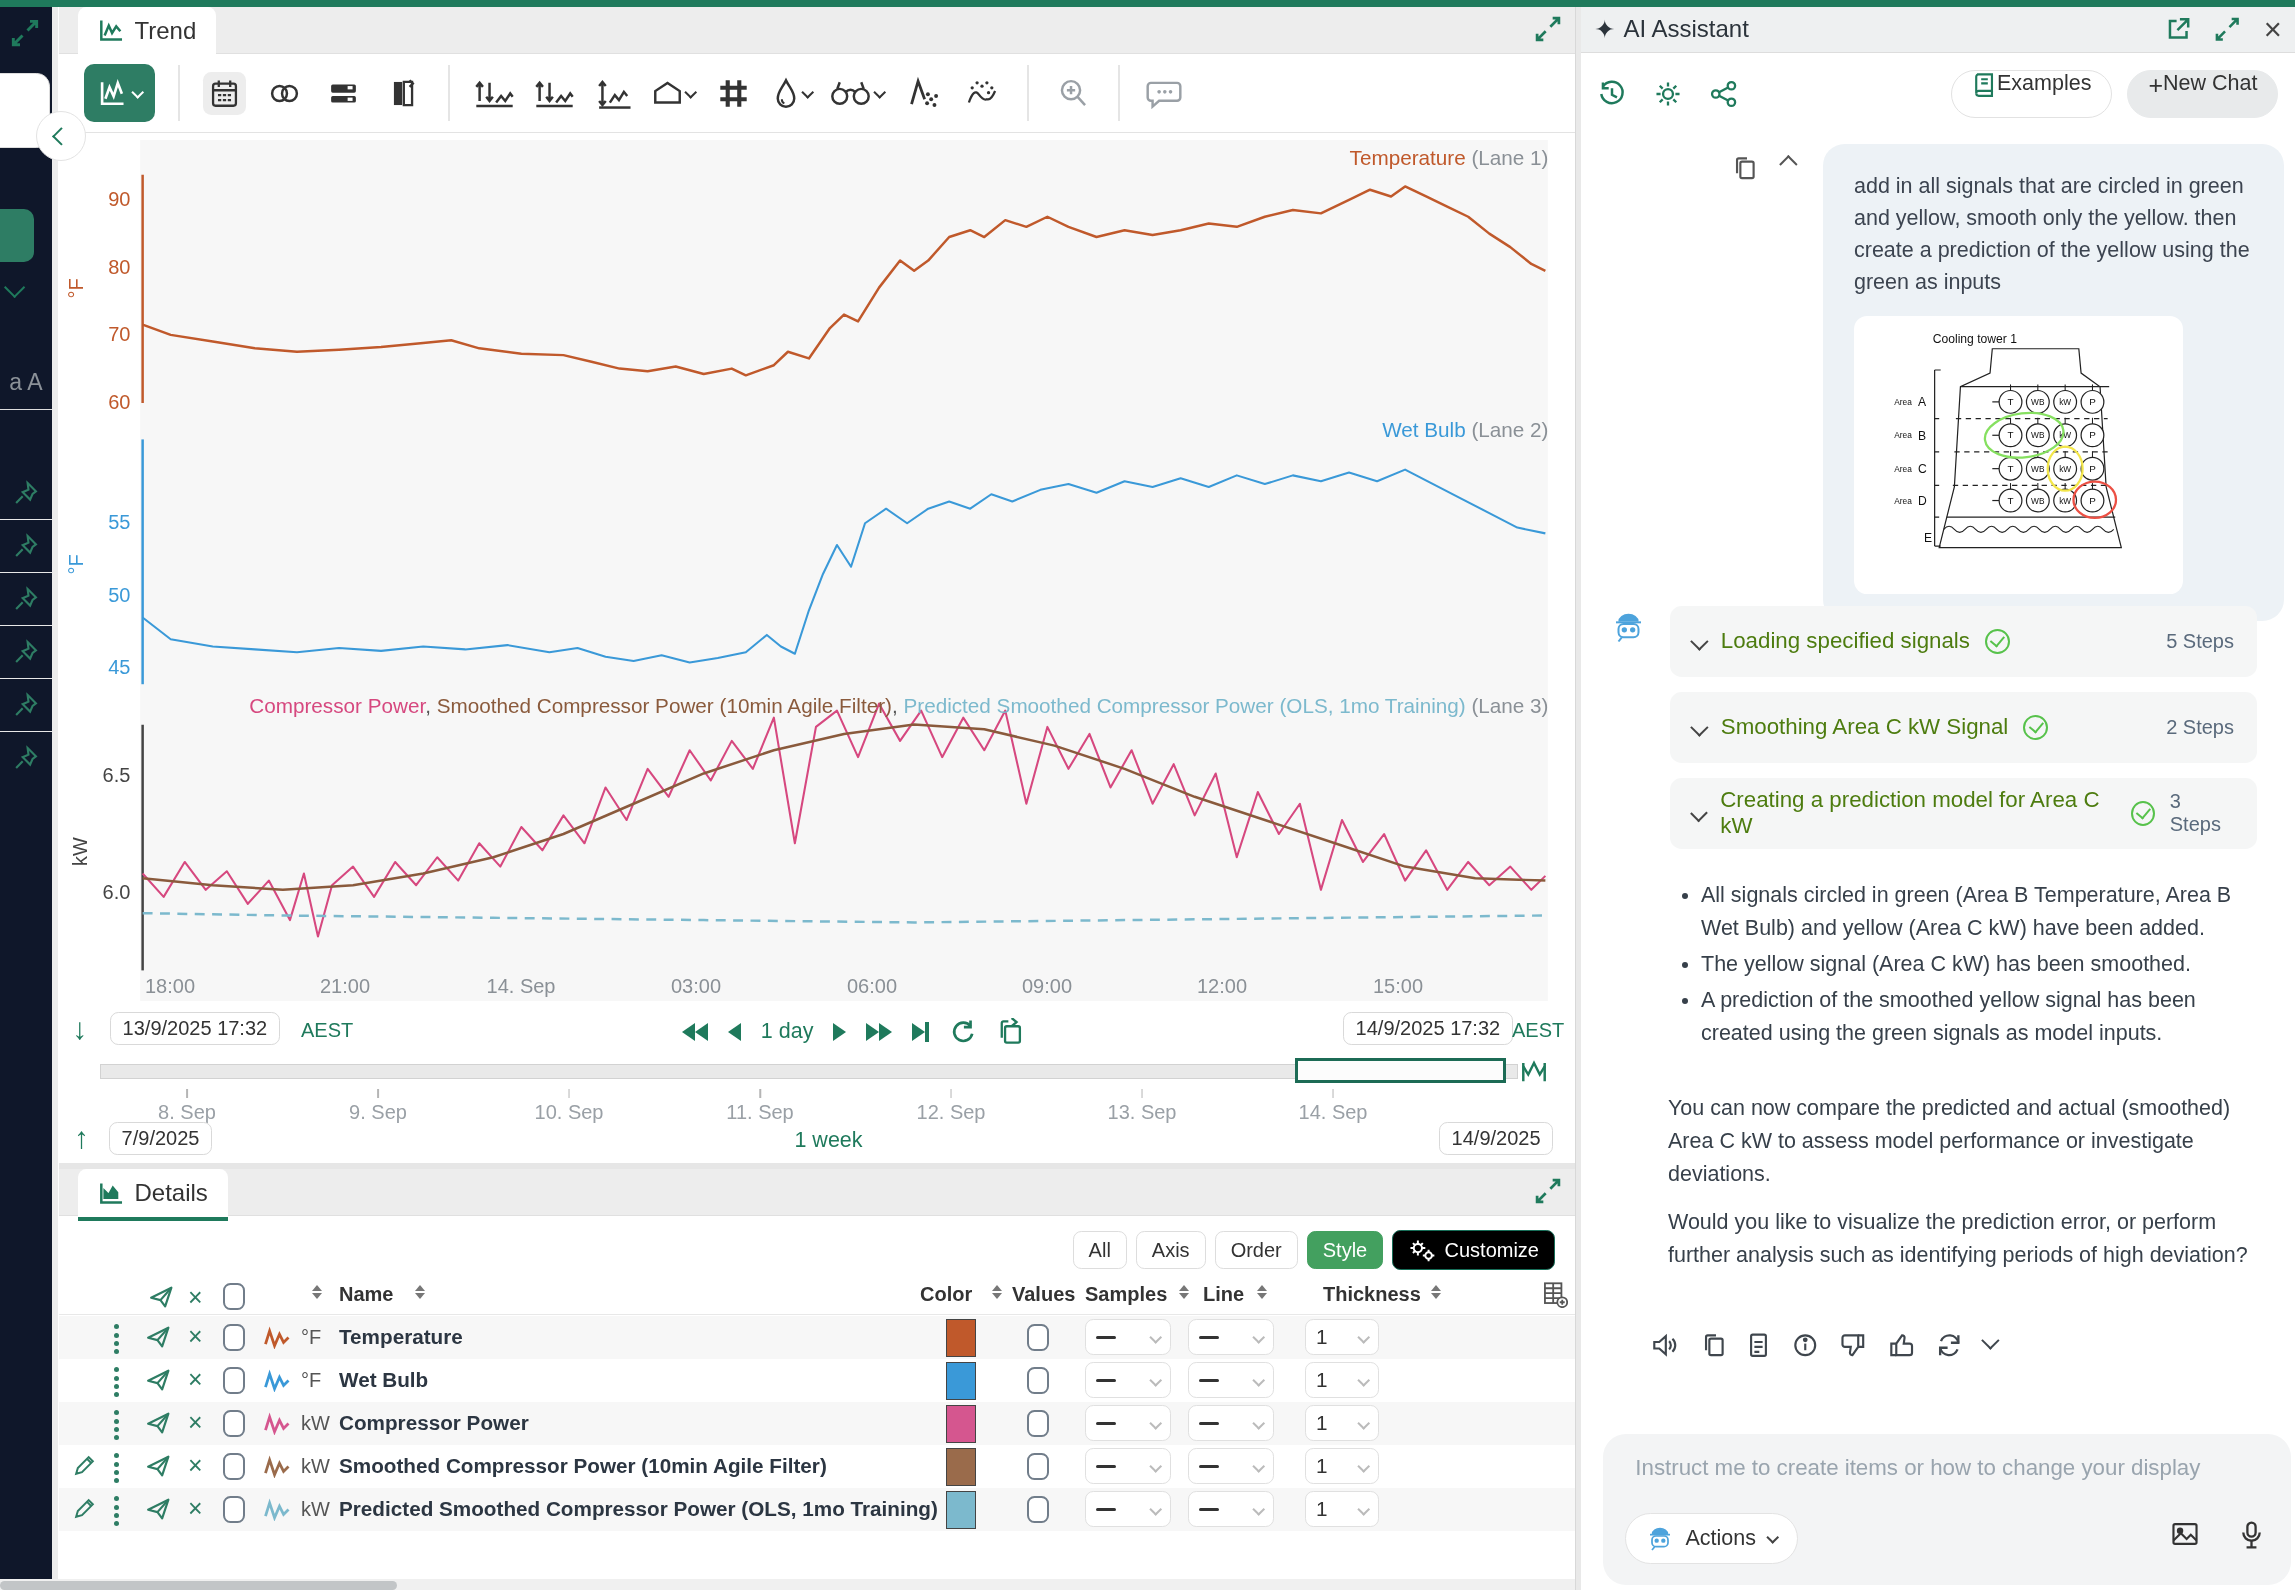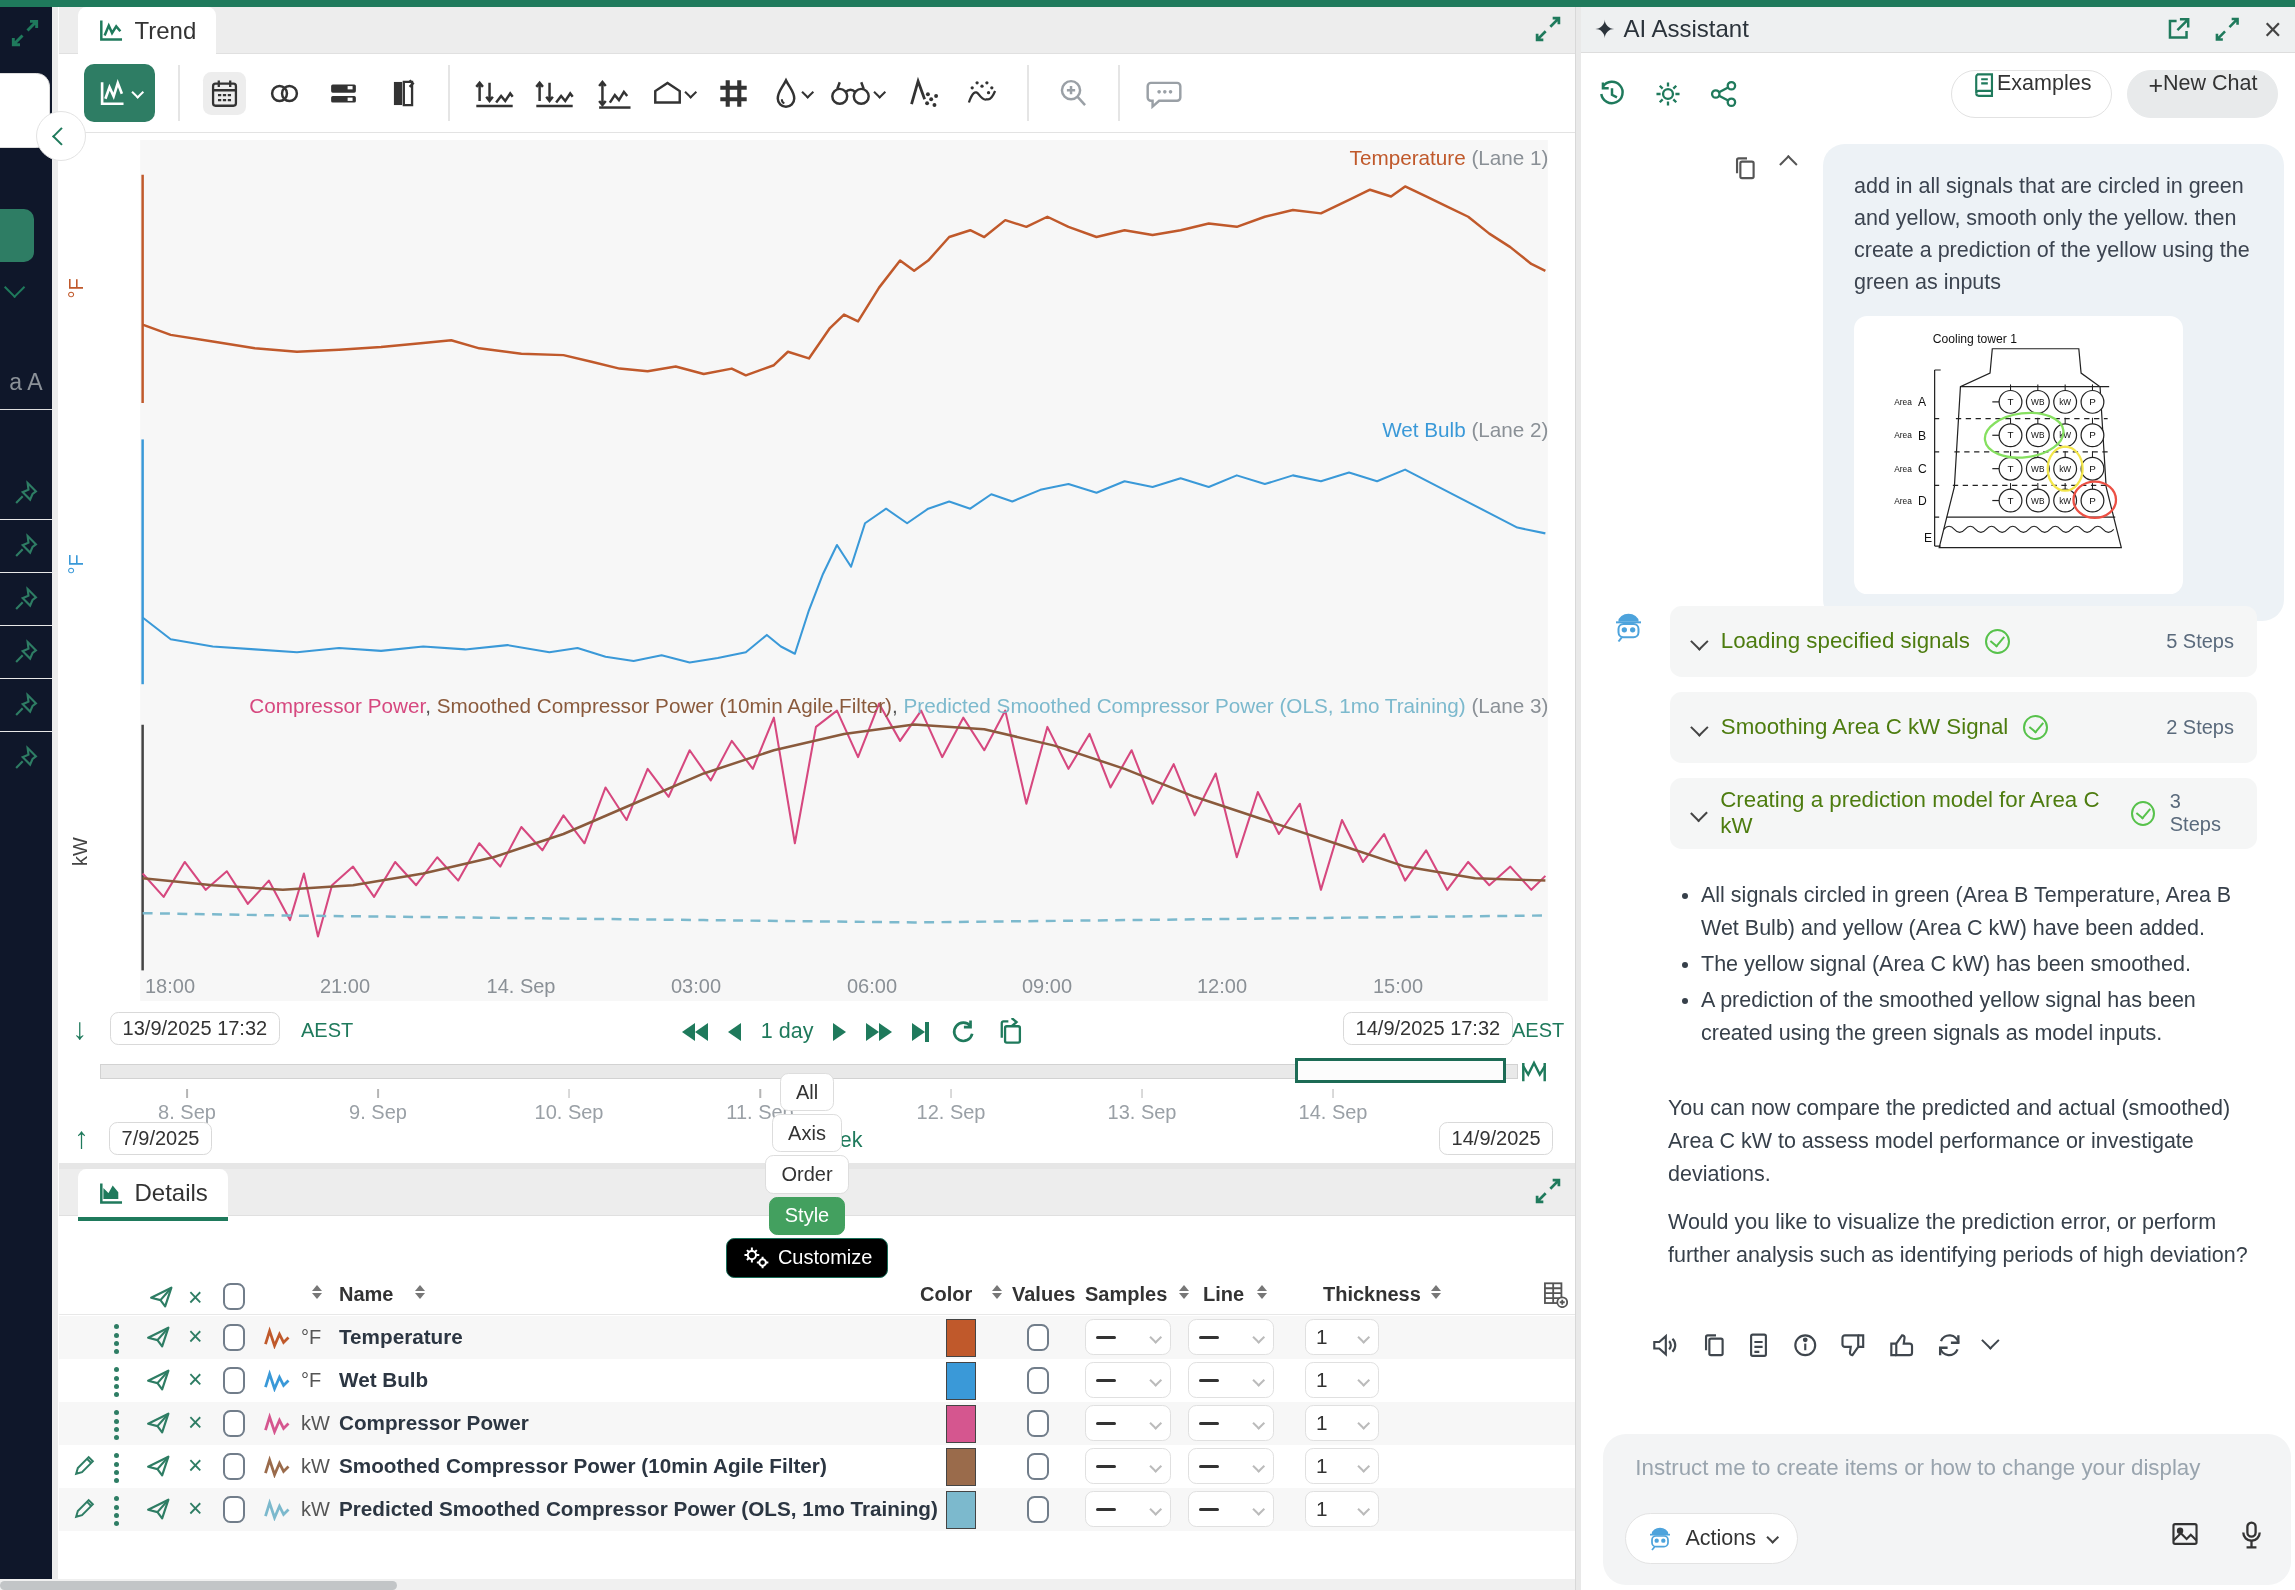--- a/index.html
+++ b/index.html
@@ -62,21 +62,21 @@
   #range-track{position:absolute;left:41px;top:6.6px;width:1416px;height:13.2px;background:#e9e9e9;border:0.8px solid #d2d2d2;}
   #range-sel{position:absolute;left:1236px;top:0;width:211px;height:25px;background:#fcfcfc;border:3.3px solid #1c6b55;box-sizing:border-box;}
   
   #week-row{position:absolute;left:0;top:1081px;width:1516px;height:36px;}
   .wtick{position:absolute;transform:translateX(-50%);text-align:center;color:#9aa0a6;font-size:20px;}
   .wtick-mark{display:block;width:1.7px;height:8.3px;background:#b5b5b5;margin:0 auto 3.3px auto;}
   #bottom-row{position:absolute;left:0;top:1115px;width:1516px;height:41px;}
   
   #details-div{left:59px;top:1163px;width:1516px;height:6.6px;background:#e6e6e6;}
   #details-pane{left:59px;top:1169px;width:1516px;height:421px;background:#fff;}
-  .btnrow{position:absolute;left:0;top:53px;width:100%;height:56px;background:#fff;display:flex;align-items:center;justify-content:flex-end;gap:3px;padding-right:20px;box-sizing:border-box;flex-direction:column;}
+  .btnrow{position:absolute;left:0;top:53px;width:100%;height:56px;background:#fff;display:flex;align-items:center;justify-content:flex-end;gap:9px;padding-right:20px;box-sizing:border-box;}
   .pill{border:1.7px solid #ddd;border-radius:8.3px;background:#fff;padding:6.6px 15px;font-size:20px;color:#333;}
   .pill.green{background:#43a05f;border-color:#43a05f;color:#fff;}
   .pill.dgreen{background:#000000;border-color:#176e58;color:#fff;display:flex;align-items:center;gap:8.3px;}
   #dheader{position:absolute;left:0;top:109px;width:100%;height:36px;border-bottom:1.7px solid #e8e8e8;font-size:20px;color:#333;}
   .hcell{position:absolute;top:5px;}
   .sort{display:inline-flex;flex-direction:column;gap:2.5px;vertical-align:middle;margin-left:5px;}
   .sort i{display:block;width:0;height:0;border-left:5.8px solid transparent;border-right:5.8px solid transparent;}
   .sort .su{border-bottom:6.6px solid #777;}
   .sort .sd{border-top:6.6px solid #777;}
   .drow{position:absolute;left:0;width:100%;height:43px;}
@@ -379,20 +379,31 @@
           <line x1="3" y1="42" x2="3" y2="318" stroke="#c0592b" stroke-width="3"></line>
           <polyline points="3.0,223.3 36.9,235.6 87.8,243.7 138.7,251.9 189.6,256.0 240.4,253.5 291.3,250.3 342.2,245.4 376.1,242.1 410.0,251.9 460.9,258.4 511.8,260.1 545.7,268.2 579.6,276.4 613.6,279.6 647.5,273.9 681.4,282.9 715.3,276.4 732.3,284.5 766.2,272.3 783.2,256.0 808.6,264.1 834.0,227.4 851.0,211.1 868.0,219.3 893.4,178.5 918.8,145.8 935.8,158.1 952.8,145.8 978.2,117.3 1003.6,109.1 1020.6,117.3 1046.0,96.9 1071.5,105.0 1096.9,92.8 1122.4,105.0 1156.3,117.3 1190.2,109.1 1224.1,114.8 1258.0,109.1 1292.0,100.9 1325.9,105.0 1359.8,92.8 1393.7,84.6 1427.6,88.7 1461.6,72.4 1487.0,60.1 1512.4,68.3 1529.4,56.1 1554.8,68.3 1580.3,80.5 1605.7,92.8 1631.2,113.2 1656.6,129.5 1682.0,149.9 1699.0,158.1" fill="none" stroke="#c0592b" stroke-width="3" stroke-linejoin="round"></polyline>
           <line x1="3" y1="362" x2="3" y2="658" stroke="#3a99d8" stroke-width="3"></line>
           <polyline points="3.0,577.3 36.9,603.6 87.8,612.4 138.7,615.9 189.6,619.4 240.4,614.2 291.3,617.7 342.2,612.4 393.1,615.9 444.0,610.7 494.8,619.4 528.8,614.2 562.7,624.7 596.6,629.9 630.5,622.9 664.4,631.7 698.4,626.4 732.3,619.4 757.7,598.4 774.7,612.4 791.6,621.2 808.6,568.6 825.6,524.7 842.5,489.7 859.5,516.0 876.4,463.4 901.9,445.8 927.3,463.4 952.8,445.8 978.2,437.1 1003.6,445.8 1029.1,428.3 1054.5,437.1 1088.4,423.0 1122.4,416.0 1156.3,426.5 1190.2,412.5 1224.1,419.5 1258.0,409.0 1292.0,419.5 1325.9,405.5 1359.8,416.0 1393.7,405.5 1427.6,412.5 1461.6,402.0 1495.5,412.5 1529.4,398.5 1563.3,416.0 1597.2,433.6 1631.2,451.1 1665.1,468.6 1699.0,475.6" fill="none" stroke="#3a99d8" stroke-width="2.5" stroke-linejoin="round"></polyline>
           <line x1="3" y1="707" x2="3" y2="1004" stroke="#444444" stroke-width="3"></line>
           <polyline points="3.0,886.9 28.4,915.1 53.9,872.9 79.3,906.6 104.8,884.1 130.2,923.5 155.6,895.4 181.1,943.2 198.0,886.9 215.0,962.9 232.0,901.0 257.4,878.5 282.8,915.1 308.3,872.9 333.7,901.0 359.2,867.2 384.6,895.4 410.0,850.3 435.5,878.5 460.9,830.6 486.4,858.8 511.8,816.6 537.2,850.3 562.7,782.8 588.1,822.2 613.6,760.3 639.0,794.1 664.4,737.8 689.9,774.4 715.3,726.5 740.8,760.3 766.2,698.4 791.6,850.3 817.1,709.6 842.5,689.9 868.0,746.2 893.4,681.5 918.8,726.5 944.3,689.9 969.7,746.2 995.2,698.4 1020.6,737.8 1046.0,689.9 1071.5,802.5 1096.9,709.6 1122.4,760.3 1147.8,718.1 1173.2,782.8 1198.7,737.8 1224.1,802.5 1249.6,754.7 1275.0,816.6 1300.4,765.9 1325.9,867.2 1351.3,788.4 1376.8,839.1 1402.2,802.5 1427.6,906.6 1453.1,822.2 1478.5,872.9 1504.0,839.1 1529.4,895.4 1554.8,858.8 1580.3,906.6 1605.7,872.9 1631.2,901.0 1656.6,878.5 1682.0,906.6 1699.0,889.7" fill="none" stroke="#d6487f" stroke-width="2.5" stroke-linejoin="round"></polyline>
           <polyline points="3.0,892.6 87.8,901.0 172.6,906.6 257.4,901.0 342.2,886.9 427.0,867.2 511.8,839.1 596.6,802.5 681.4,765.9 766.2,737.8 851.0,718.1 935.8,706.8 1020.6,712.5 1105.4,732.2 1190.2,760.3 1275.0,794.1 1359.8,822.2 1444.6,850.3 1529.4,878.5 1614.2,892.6 1699.0,895.4" fill="none" stroke="#8a5a3c" stroke-width="3" stroke-linejoin="round"></polyline>
           <polyline points="3.0,934.8 172.6,937.6 427.0,940.4 681.4,943.2 935.8,946.0 1190.2,943.2 1444.6,940.4 1699.0,937.6" fill="none" stroke="#7cb9cd" stroke-width="3" stroke-linejoin="round" stroke-dasharray="12 9"></polyline>
         </g>
     </svg>
+    <div id="ytick-host">
+        <div class="ytick" style="top: 48px; color: rgb(192, 89, 43);">90</div>
+        <div class="ytick" style="top: 116px; color: rgb(192, 89, 43);">80</div>
+        <div class="ytick" style="top: 183px; color: rgb(192, 89, 43);">70</div>
+        <div class="ytick" style="top: 251px; color: rgb(192, 89, 43);">60</div>
+        <div class="ytick" style="top: 371px; color: rgb(58, 153, 216);">55</div>
+        <div class="ytick" style="top: 444px; color: rgb(58, 153, 216);">50</div>
+        <div class="ytick" style="top: 516px; color: rgb(58, 153, 216);">45</div>
+        <div class="ytick" style="top: 624px; color: rgb(68, 68, 68);">6.5</div>
+        <div class="ytick" style="top: 741px; color: rgb(68, 68, 68);">6.0</div>
+      </div>
     <div class="lane-label" id="lane-label-1" style="top:13.2px;"><span style="color: rgb(192, 89, 43);">Temperature</span><span class="lane-tag"> (Lane 1)</span></div>
     <div class="lane-label" id="lane-label-2" style="top:285px;"><span style="color: rgb(58, 153, 216);">Wet Bulb</span><span class="lane-tag"> (Lane 2)</span></div>
     <div class="lane-label" id="lane-label-3" style="top:561px;"><span style="color: rgb(214, 72, 127);">Compressor Power</span><span class="lane-sep">, </span><span style="color: rgb(138, 90, 60);">Smoothed Compressor Power (10min Agile Filter)</span><span class="lane-sep">, </span><span style="color: rgb(124, 185, 205);">Predicted Smoothed Compressor Power (OLS, 1mo Training)</span><span class="lane-tag"> (Lane 3)</span></div>
     <div id="unit-host">
         <div class="unit-label" style="color: rgb(192, 89, 43); top: 144px;">°F</div>
         <div class="unit-label" style="color: rgb(58, 153, 216); top: 420px;">°F</div>
         <div class="unit-label" style="color: rgb(68, 68, 68); top: 707px;">kW</div>
       </div>
     <div id="time-tick-host">
         <div class="xtick" style="left: 30px;">18:00</div>

